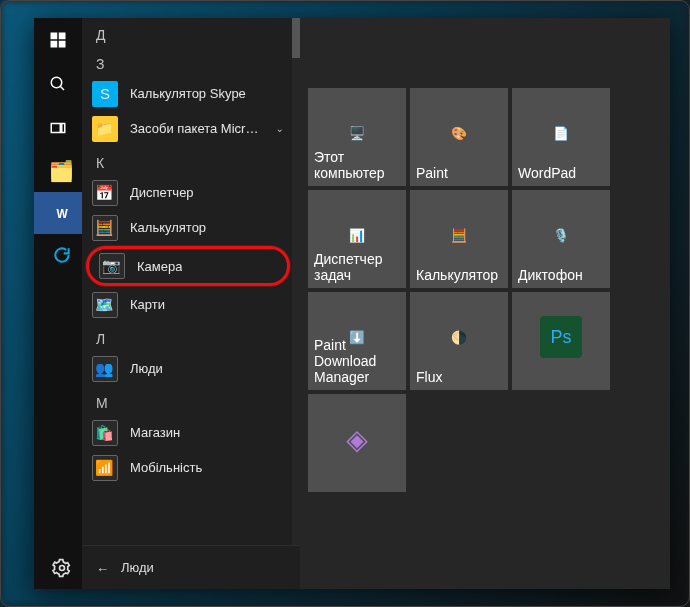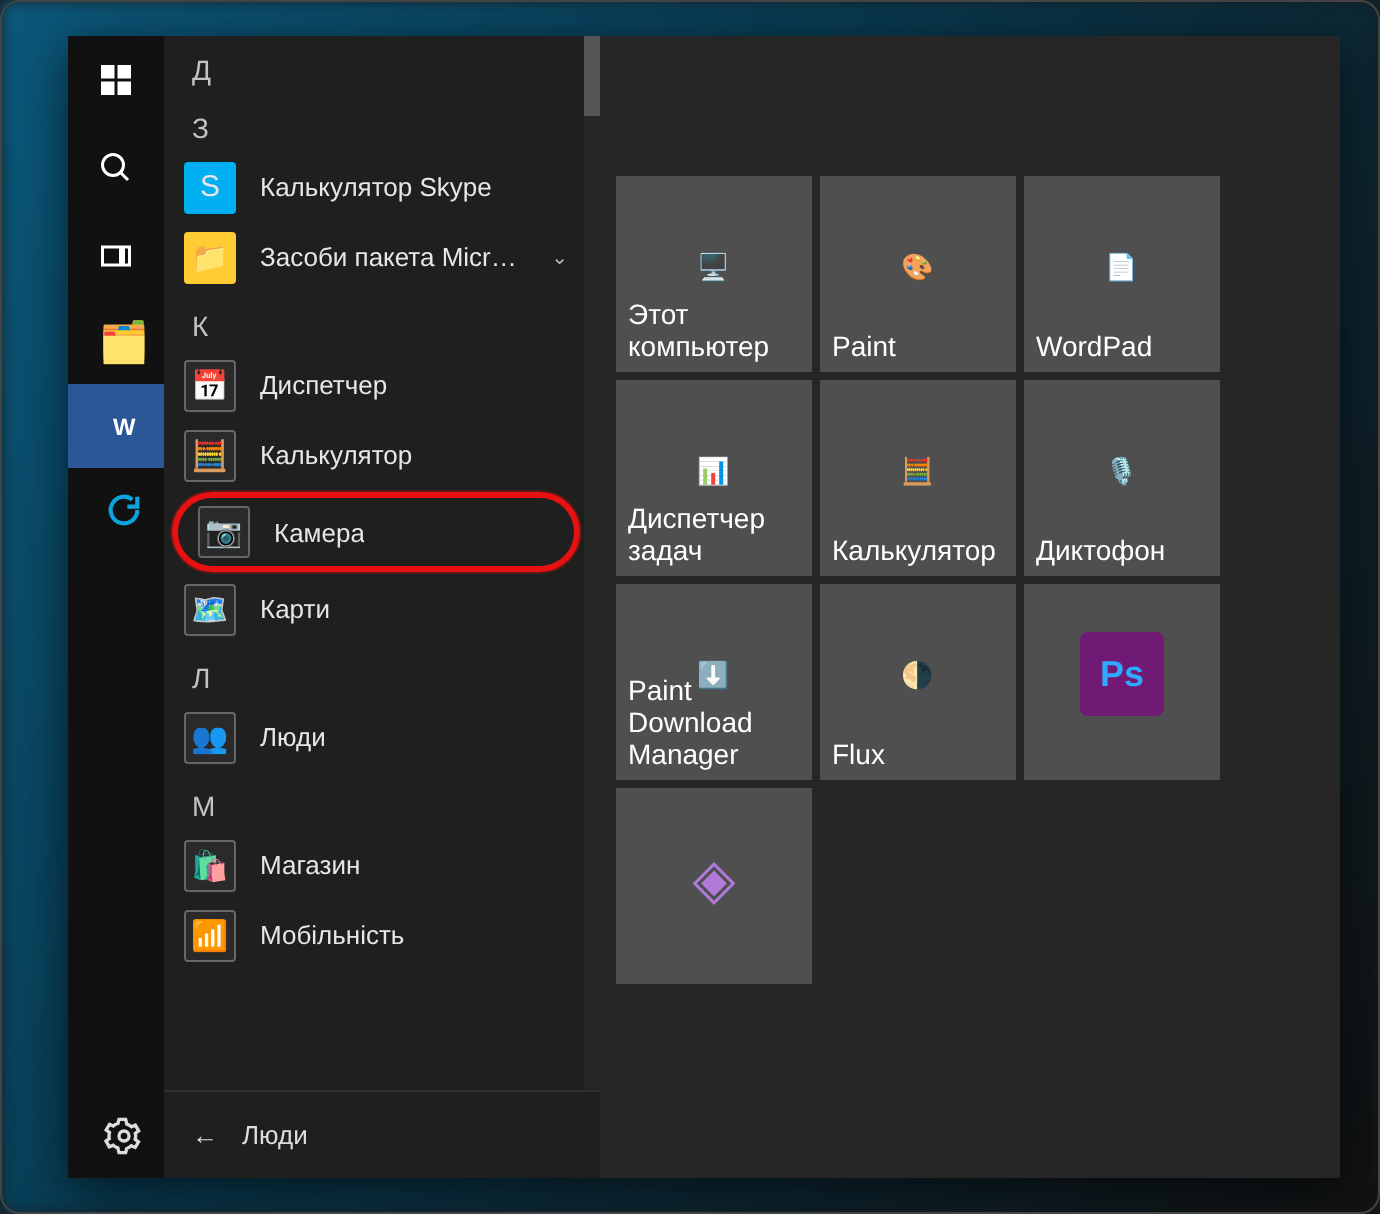--- a/index.html
+++ b/index.html
@@ -271,20 +271,20 @@
     </div>
     <div class="tile">
       <div class="tico">⬇️</div>
       <div class="tlabel">Paint Download Manager</div>
     </div>
     <div class="tile">
       <div class="tico">🌗</div>
       <div class="tlabel">Flux</div>
     </div>
     <div class="tile">
-      <div class="tico" style="background:#701a75;color:#2fa8ff;font-weight:700;font-size:18px;border-radius:4px">Ps</div>
+      <div class="tico" style="background:#14532d;color:#2fa8ff;font-weight:400;font-size:18px;border-radius:4px">Ps</div>
     </div>
     <div class="tile">
       <div class="tico" style="color:#b179d9;font-size:28px">◈</div>
     </div>
   </div>
 </div>
 <div class="screen-border"></div>
 
 </body></html>

